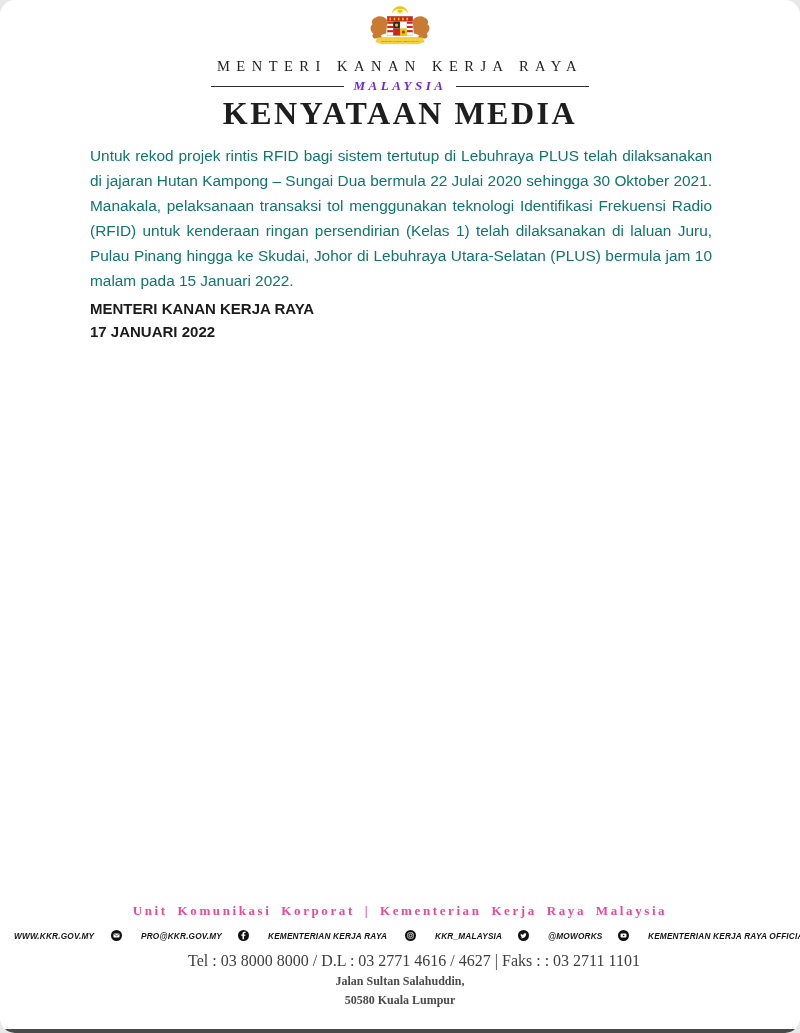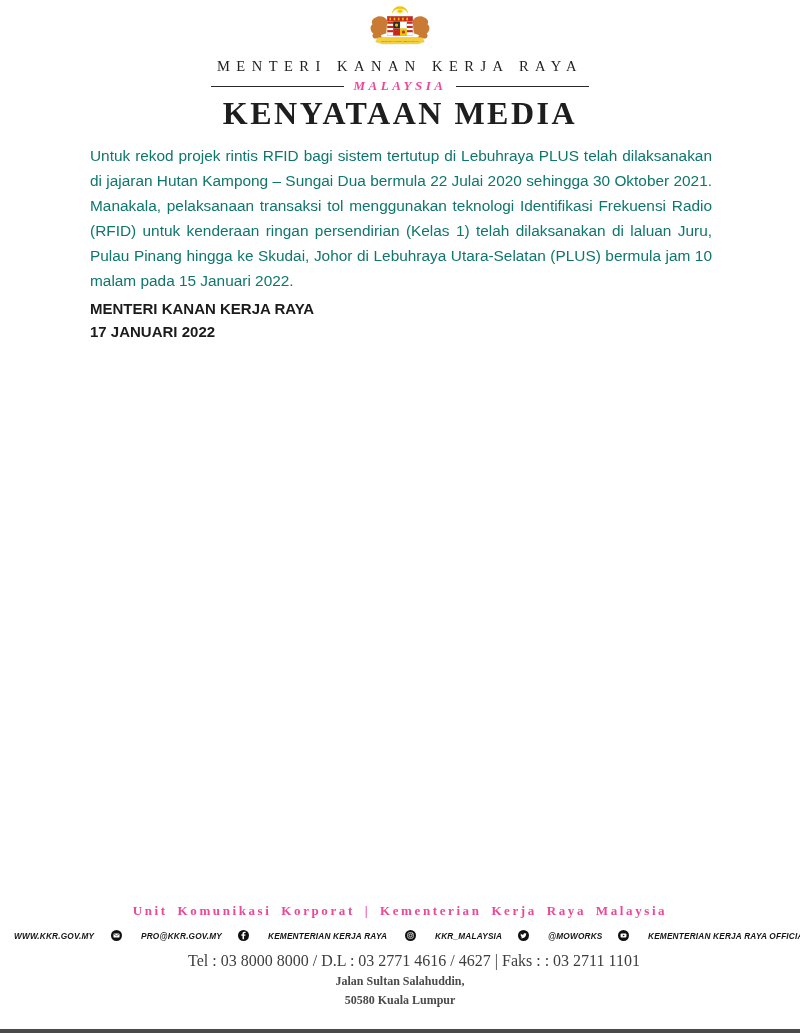--- a/index.html
+++ b/index.html
@@ -1,34 +1,34 @@
 <!DOCTYPE html>
 <html><head>
 <meta charset="utf-8">
 <style>
   html,body{margin:0;padding:0;background:#e8e8e8;}
   .page{
     position:relative;width:800px;height:1033px;background:#ffffff;
     font-family:"Liberation Sans","DejaVu Sans",sans-serif;color:#1c1c1c;
-    overflow:hidden;margin:0 auto;
+    overflow:hidden;margin:0 auto;border-radius:15px;
   }
   
   .letterhead{position:absolute;top:6px;left:0;right:0;text-align:center;}
   .crest{display:block;margin:0 auto;width:74px;height:44px;}
   .ministry-line{
     margin-top:8px;font-family:"Liberation Serif","DejaVu Serif",serif;
     font-size:14.5px;letter-spacing:6.5px;color:#222;white-space:nowrap;
   }
   .malaysia-row{
     width:378px;margin:3px auto 0;display:flex;align-items:center;gap:9px;
   }
   .malaysia-row .rule{flex:1;height:0;border-top:1.6px solid #2a2a2a;}
   .malaysia-word{
     font-family:"Liberation Serif","DejaVu Serif",serif;font-style:italic;
-    font-weight:bold;font-size:13px;letter-spacing:3.5px;color:#ec4899;white-space:nowrap;
+    font-weight:bold;font-size:13px;letter-spacing:3.5px;color:#6d28d9;white-space:nowrap;
   }
   .media-title{
     margin-top:1px;font-family:Liberation Serif, serif;
     font-weight:bold;font-size:32px;letter-spacing:2.5px;color:#1e1e1e;white-space:nowrap;
   }
   
   .body-par{
     position:absolute;top:128px;left:90px;width:622px;
     font-size:15.4px;line-height:25px;text-align:justify;color:#0f766e;
   }

